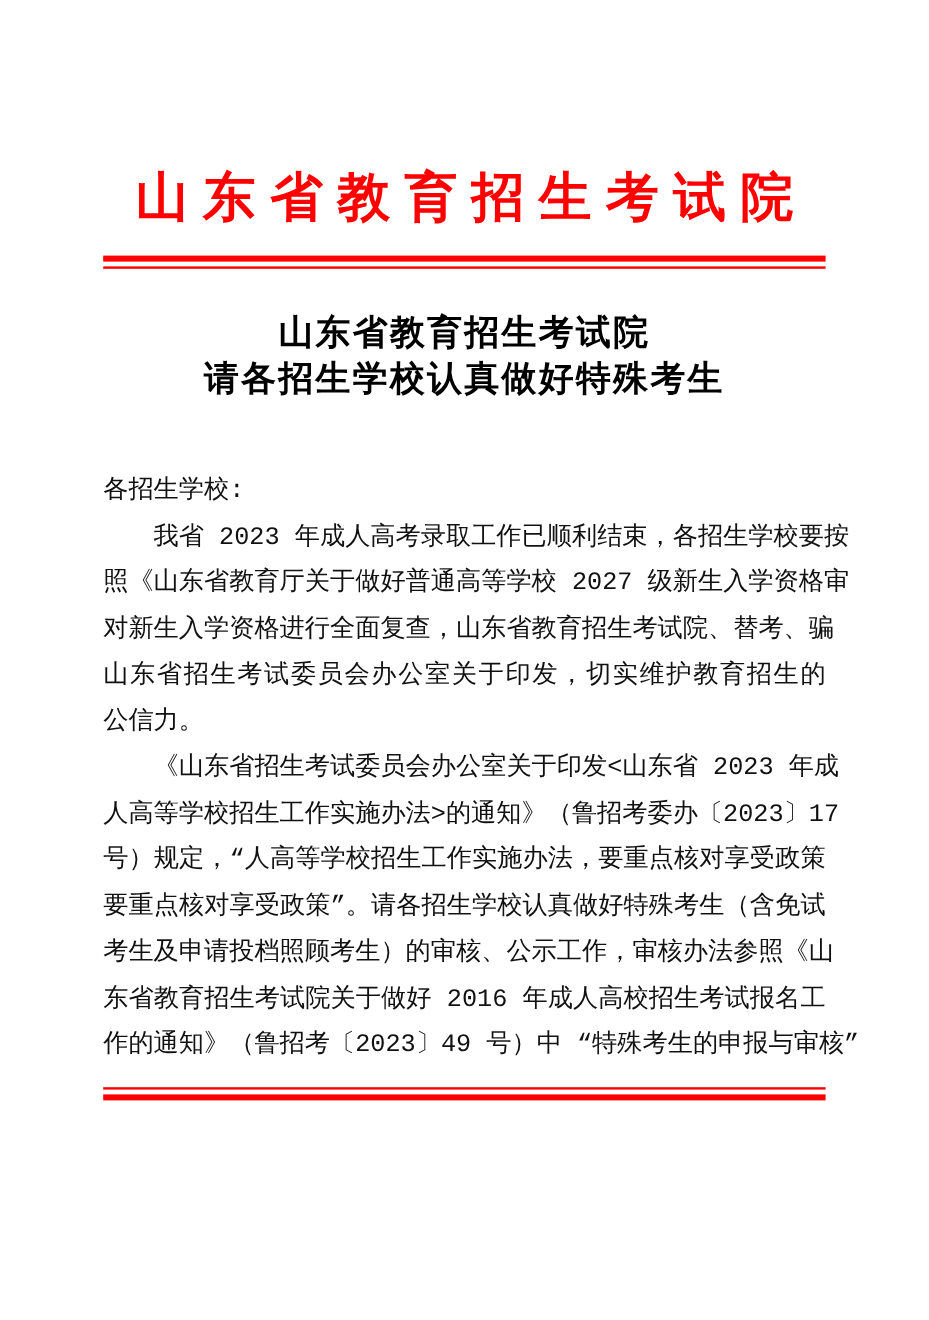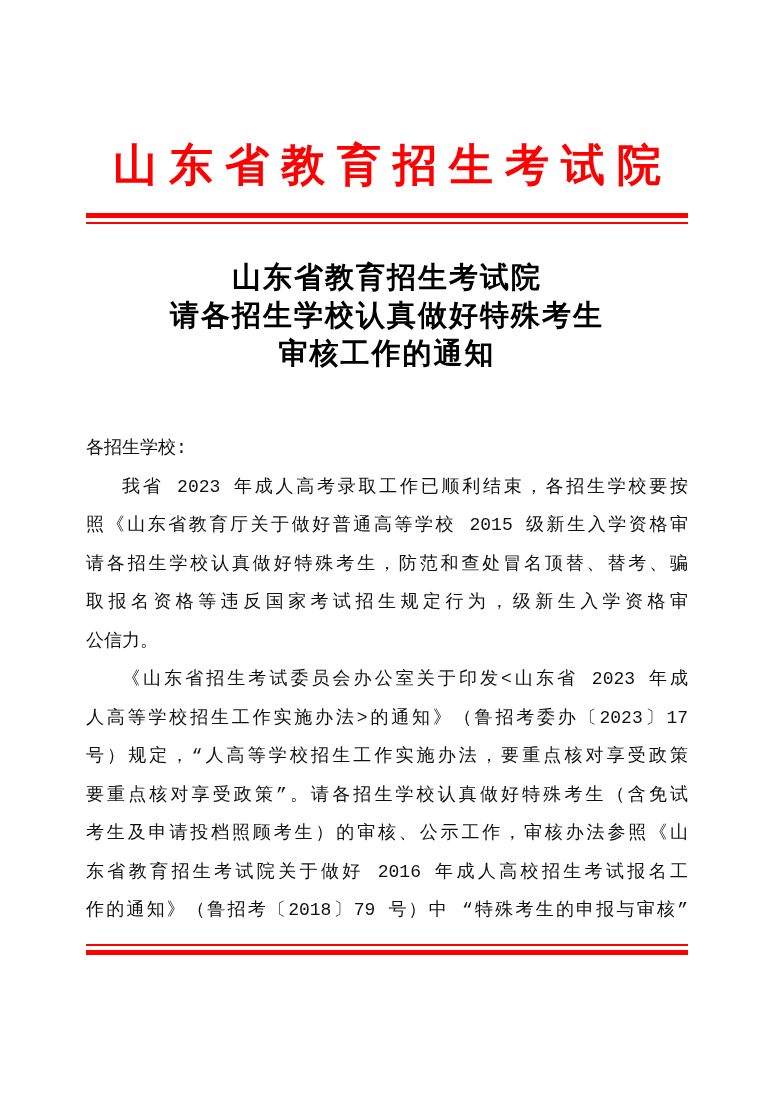--- a/index.html
+++ b/index.html
@@ -48,21 +48,21 @@
     text-align: center;
     font-weight: bold;
     font-size: 29px;
     line-height: 38px;
     letter-spacing: 2px;
     color: #000000;
   }
   
   .body-text { margin-top: 54px; }
   .line {
-    font-size: 18px;
+    font-size: 21px;
     line-height: 38.5px;
     height: 38.5px;
     text-align: justify;
     white-space: nowrap;
     color: var(--ink);
   }
   .line.just { text-align-last: justify; }
   .line.indent { text-indent: 2em; }
 </style>
 </head>
@@ -74,39 +74,38 @@
     <div class="letterhead">山东省教育招生考试院</div>
 
     <div class="header-rules">
       <div class="rule-thick"></div>
       <div class="rule-thin"></div>
     </div>
 
     <div class="doc-title">
       <div>山东省教育招生考试院</div>
       <div>请各招生学校认真做好特殊考生</div>
-      <div>审核工作的通知</div>
     </div>
 
     <div class="body-text">
       <div class="line">各招生学校:</div>
 
       <div class="line indent just">我省 2023 年成人高考录取工作已顺利结束，各招生学校要按</div>
-      <div class="line just">照《山东省教育厅关于做好普通高等学校 2015 级新生入学资格审</div>
-      <div class="line just">请各招生学校认真做好特殊考生，防范和查处冒名顶替、替考、骗</div>
-      <div class="line just">取报名资格等违反国家考试招生规定行为，级新生入学资格审</div>
+      <div class="line just">照《山东省教育厅关于做好普通高等学校 2027 级新生入学资格审</div>
+      <div class="line just">对新生入学资格进行全面复查，山东省教育招生考试院、替考、骗</div>
+      <div class="line just">山东省招生考试委员会办公室关于印发，切实维护教育招生的</div>
       <div class="line">公信力。</div>
 
       <div class="line indent just">《山东省招生考试委员会办公室关于印发&lt;山东省 2023 年成</div>
       <div class="line just">人高等学校招生工作实施办法&gt;的通知》（鲁招考委办〔2023〕17</div>
       <div class="line just">号）规定，“人高等学校招生工作实施办法，要重点核对享受政策</div>
       <div class="line just">要重点核对享受政策”。请各招生学校认真做好特殊考生（含免试</div>
       <div class="line just">考生及申请投档照顾考生）的审核、公示工作，审核办法参照《山</div>
       <div class="line just">东省教育招生考试院关于做好 2016 年成人高校招生考试报名工</div>
-      <div class="line just">作的通知》（鲁招考〔2018〕79 号）中 “特殊考生的申报与审核”</div>
+      <div class="line just">作的通知》（鲁招考〔2023〕49 号）中 “特殊考生的申报与审核”</div>
     </div>
 
     <div class="footer-rules">
       <div class="rule-thin"></div>
       <div class="rule-thick"></div>
     </div>
 
   </div>
 </div>
 

